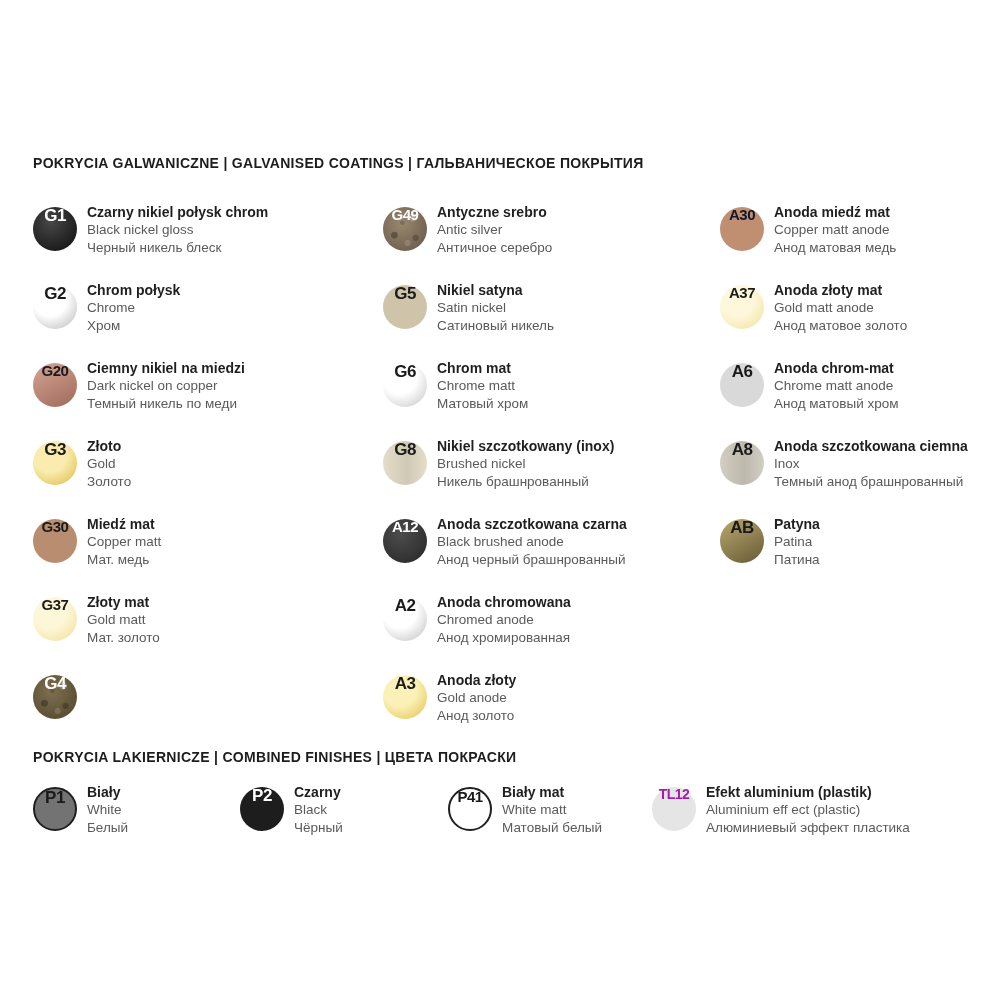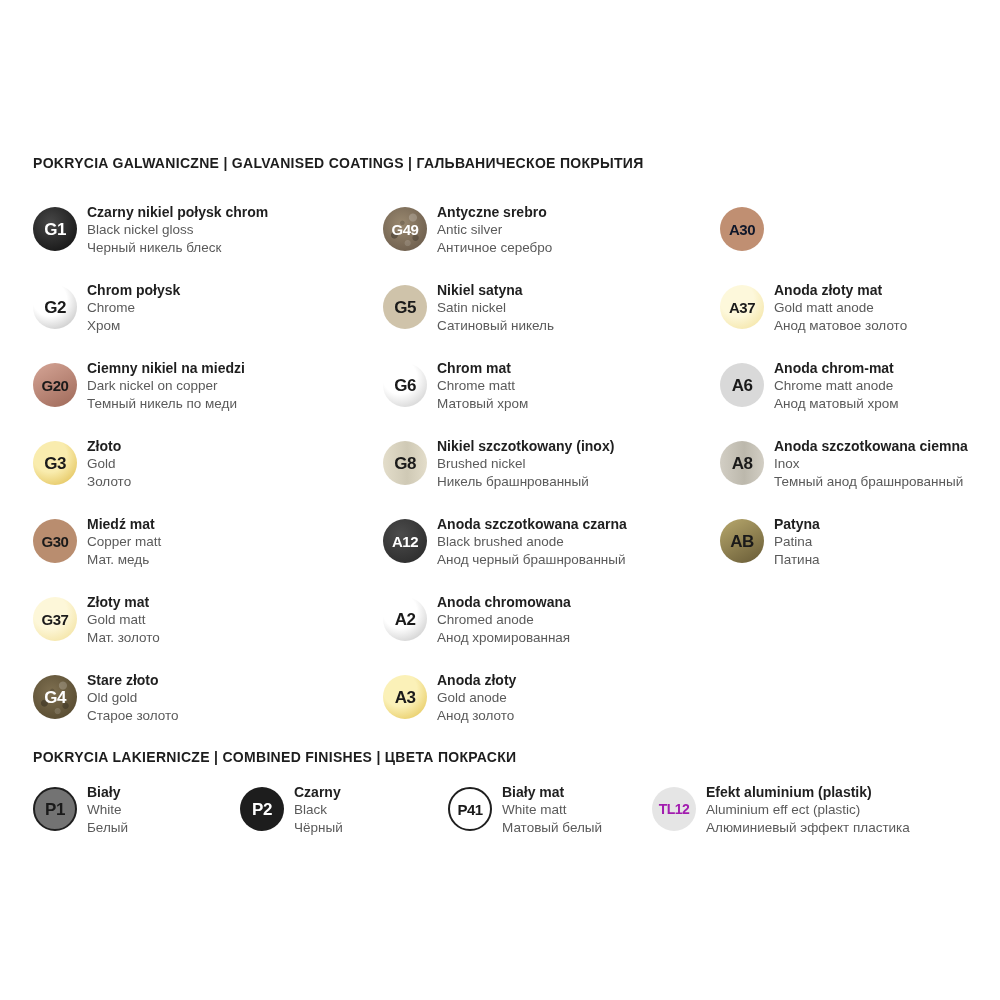--- a/index.html
+++ b/index.html
@@ -18,21 +18,21 @@
     display:grid;
     grid-template-columns:350px 337px 1fr;
   }
   .col { display:flex; flex-direction:column; }
 
   .item { display:flex; align-items:flex-start; height:78px; }
   .swatch {
     position:relative; flex:0 0 auto;
     width:44px; height:44px; border-radius:50%;
     margin-top:4px; box-sizing:border-box;
-    display:flex; align-items:center; justify-content:center;
+    display:flex; align-items:flex-start; justify-content:center;
   }
   .swatch .code {
     font-weight:700; letter-spacing:-0.5px; line-height:1;
     position:relative; z-index:2;
   }
   .swatch.tex::after {
     content:""; position:absolute; inset:0; border-radius:50%; z-index:1;
     background:
       radial-gradient(circle at 26% 64%, rgba(0,0,0,.28) 0 7%, rgba(0,0,0,0) 9%),
       radial-gradient(circle at 68% 24%, rgba(255,255,255,.20) 0 8%, rgba(255,255,255,0) 10%),
@@ -118,25 +118,20 @@
     <div class="labels">
       <div class="pl">Złoty mat</div>
       <div class="en">Gold matt</div>
       <div class="ru">Мат. золото</div>
     </div>
   </div>
           <div class="item">
     <span class="swatch tex" style="background: radial-gradient(circle at 42% 38%, rgb(126, 111, 80) 0%, rgb(84, 72, 46) 90%);">
       <span class="code" style="color: rgb(255, 255, 255); font-size: 17px;">G4</span>
     </span>
-    <div class="labels">
-      <div class="pl">Stare złoto</div>
-      <div class="en">Old gold</div>
-      <div class="ru">Старое золото</div>
-    </div>
   </div>
         </div>
       <div class="col">
           <div class="item">
     <span class="swatch tex" style="background: radial-gradient(circle at 42% 38%, rgb(153, 136, 111) 0%, rgb(105, 90, 74) 90%);">
       <span class="code" style="color: rgb(255, 255, 255); font-size: 15px;">G49</span>
     </span>
     <div class="labels">
       <div class="pl">Antyczne srebro</div>
       <div class="en">Antic silver</div>
@@ -202,20 +197,25 @@
       <div class="en">Gold anode</div>
       <div class="ru">Анод золото</div>
     </div>
   </div>
         </div>
       <div class="col">
           <div class="item">
     <span class="swatch" style="background: rgb(192, 143, 114);">
       <span class="code" style="color: #0f172a; font-size: 15px;">A30</span>
     </span>
+    <div class="labels">
+      <div class="pl">Anoda miedź mat</div>
+      <div class="en">Copper matt anode</div>
+      <div class="ru">Анод матовая медь</div>
+    </div>
   </div>
           <div class="item">
     <span class="swatch" style="background: radial-gradient(circle at 38% 32%, rgb(253, 248, 219) 0%, rgb(253, 248, 219) 42%, rgb(241, 223, 151) 100%);">
       <span class="code" style="color: rgb(26, 26, 26); font-size: 15px;">A37</span>
     </span>
     <div class="labels">
       <div class="pl">Anoda złoty mat</div>
       <div class="en">Gold matt anode</div>
       <div class="ru">Анод матовое золото</div>
     </div>

